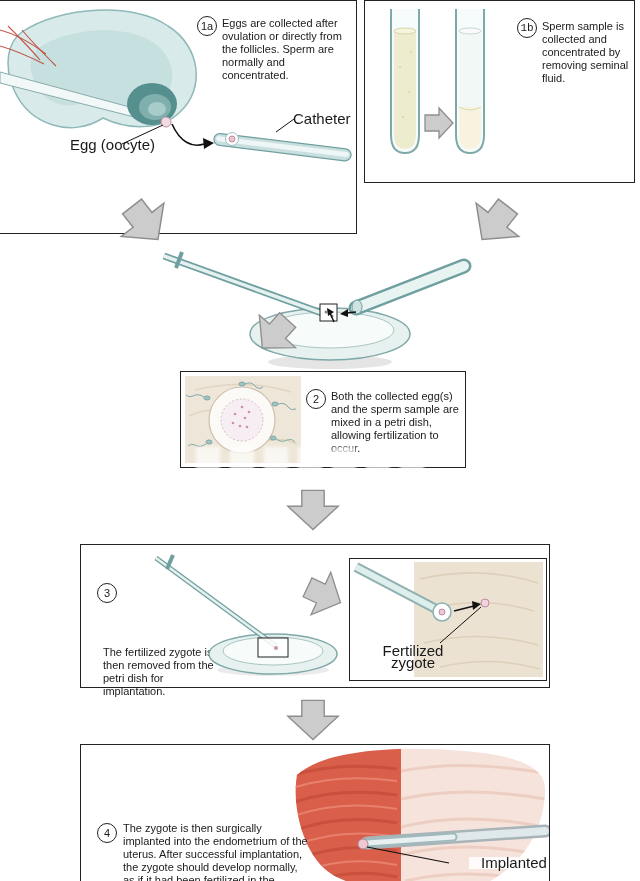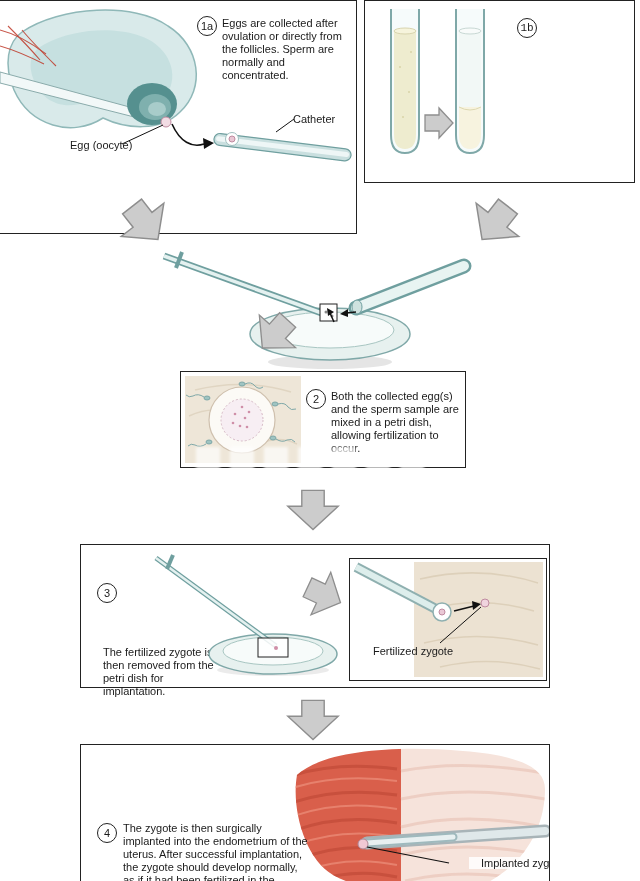--- a/index.html
+++ b/index.html
@@ -27,21 +27,21 @@
     position: absolute;
     width: 20px; height: 20px;
     border: 1px solid #222;
     border-radius: 50%;
     display: flex; align-items: center; justify-content: center;
     font-size: 11px;
     background: #fff;
     z-index: 5;
   }
   .cap { position: absolute; font-size: 11px; line-height: 13px; }
-  .lbl { position: absolute; font-size: 11px; line-height: 12px; white-space: nowrap; }
+  .lbl { position: absolute; font-size: 15px; line-height: 12px; white-space: nowrap; }
   .lbl.wrap { white-space: normal; text-align: center; }
   .flow-arrow { position: absolute; }
   .illu { position: absolute; }
   .wm {
     position: absolute;
     background: repeating-linear-gradient(90deg,
       rgba(255,255,255,0) 0 4px,
       rgba(255,255,255,.8) 4px 28px,
       rgba(255,255,255,0) 28px 34px);
     filter: blur(1.5px);
@@ -114,20 +114,21 @@
       <path d="M84,100 L84,127 Q84,142 95,142 Q106,142 106,127 L106,100 Z" fill="#f7f3df"></path>
       <path d="M84,100 Q95,106 106,100" fill="none" stroke="#ddd8b0" stroke-width="1"></path>
       <ellipse cx="95" cy="24" rx="11" ry="3" fill="#f8fbfa" stroke="#c8d8d4" stroke-width="1"></ellipse>
     </g>
     <polygon points="50,108 64,108 64,101 78,116 64,131 64,124 50,124" fill="#cccccc" stroke="#8e8e8e" stroke-width="1.3"></polygon>
   </svg>
 
   <div class="step-num" style="left:152px; top:17px;font-family:Liberation Mono, monospace;">
     <span>1b</span>
   </div>
+  <div class="cap" style="left:177px; top:19px; width:92px;">Sperm sample is collected and concentrated by removing seminal fluid.</div>
 </div>
 
 <div class="flow-arrow" style="left:115px; top:200px; width:60px; height:46px; transform:rotate(-38deg);">
   <svg width="60" height="46" viewBox="0 0 60 46">
       <polygon points="18,2 42,2 42,19 57,19 30,44 3,19 18,19" fill="#cccccc" stroke="#8e8e8e" stroke-width="1.5"></polygon>
     </svg>
 </div>
 <div class="flow-arrow" style="left:465px; top:200px; width:60px; height:46px; transform:rotate(38deg);">
   <svg width="60" height="46" viewBox="0 0 60 46">
       <polygon points="18,2 42,2 42,19 57,19 30,44 3,19 18,19" fill="#cccccc" stroke="#8e8e8e" stroke-width="1.5"></polygon>

